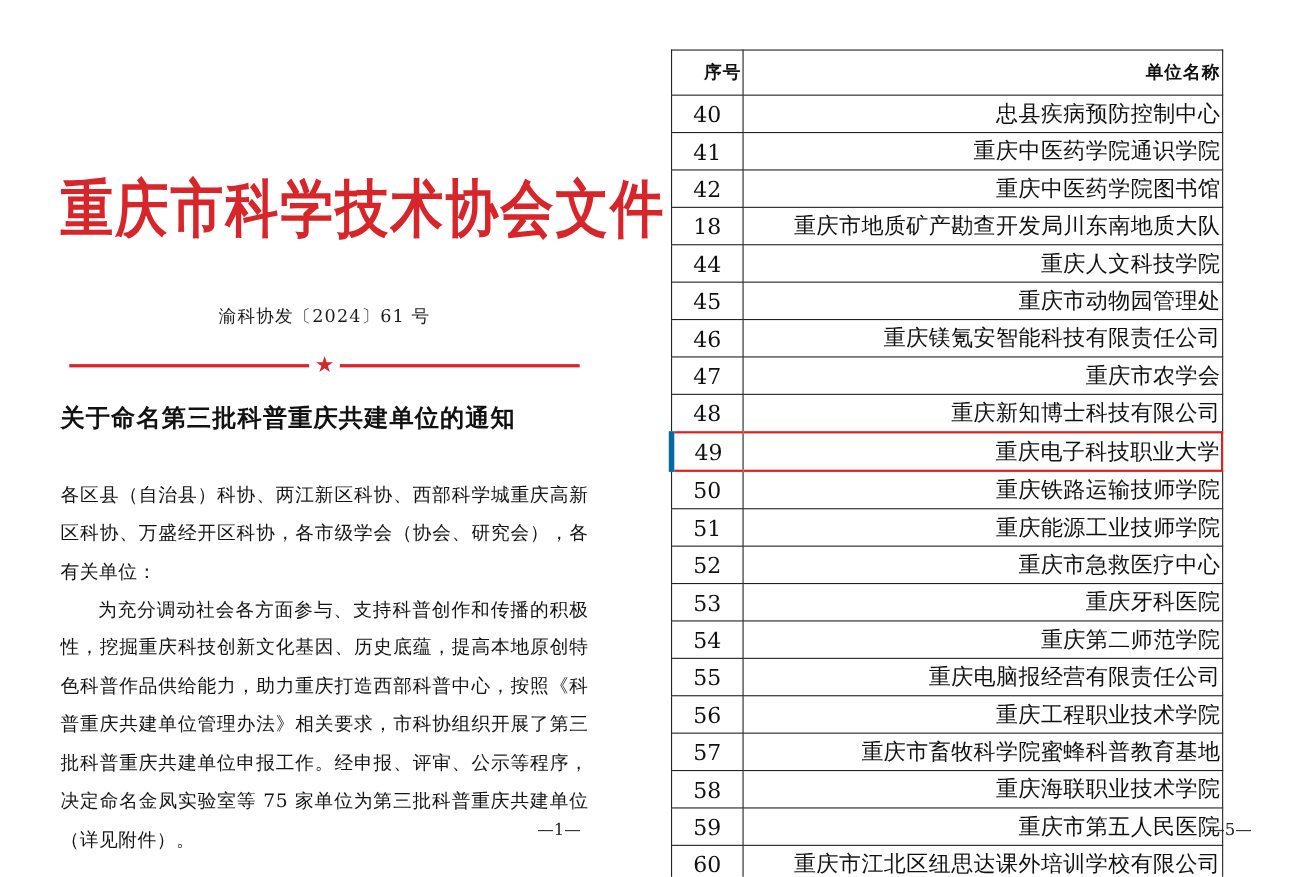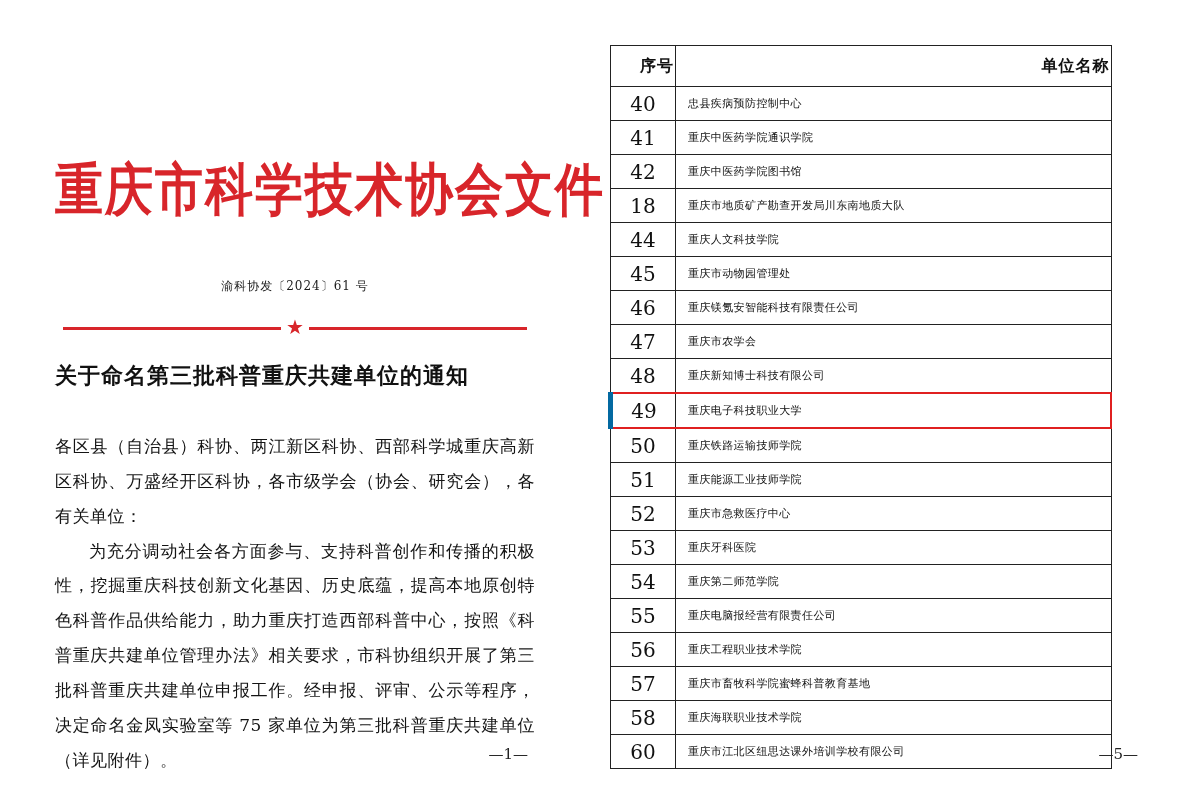--- a/index.html
+++ b/index.html
@@ -36,21 +36,21 @@
     font-weight: bold;
     font-size: 48px;
     letter-spacing: 2px;
     white-space: nowrap;
     transform: scaleY(1.18);
     transform-origin: center top;
   }
   .doc-number {
     margin-top: 62px;
     text-align: center;
-    font-size: 12px;
+    font-size: 16px;
     color: #1a1a1a;
     letter-spacing: 1px;
   }
   .star-rule {
     margin-top: 24px;
     position: relative;
     height: 18px;
   }
   .star-rule .rule {
     position: absolute;
@@ -128,24 +128,25 @@
     text-align: right;
     letter-spacing: 1px;
   }
   table.unit-table td.seq {
     width: 62px;
     text-align: center;
     font-size: 20px;
     height: 31px;
   }
   table.unit-table td.name {
-    font-size: 11px;
+    font-size: 20px;
     padding-left: 12px;
     letter-spacing: 0.4px;
     height: 31px;
+    text-align: right;
   }
   tr.highlight td {
     border-top: 2px solid #e02020;
     border-bottom: 2px solid #e02020;
   }
   tr.highlight td.seq {
     border-left: 5px solid #0369a1;
   }
   tr.highlight td.name {
     border-right: 2px solid #e02020;
@@ -257,20 +258,24 @@
           </tr>
           <tr>
             <td class="seq">57</td>
             <td class="name">重庆市畜牧科学院蜜蜂科普教育基地</td>
           </tr>
           <tr>
             <td class="seq">58</td>
             <td class="name">重庆海联职业技术学院</td>
           </tr>
           <tr>
+            <td class="seq">59</td>
+            <td class="name">重庆市第五人民医院</td>
+          </tr>
+          <tr>
             <td class="seq">60</td>
             <td class="name">重庆市江北区纽思达课外培训学校有限公司</td>
           </tr>
         </tbody>
     </table>
     <div class="page-num-right">—5—</div>
   </div>
 
 </div>
 

